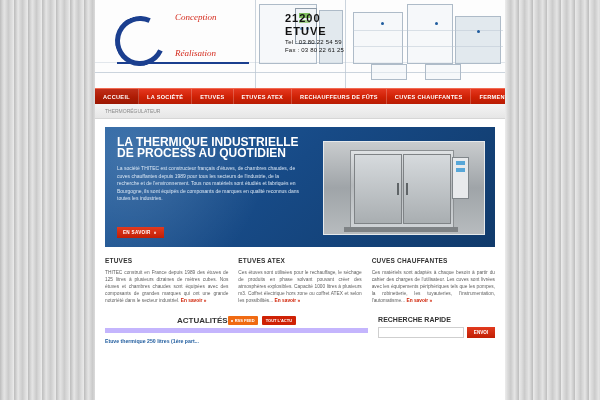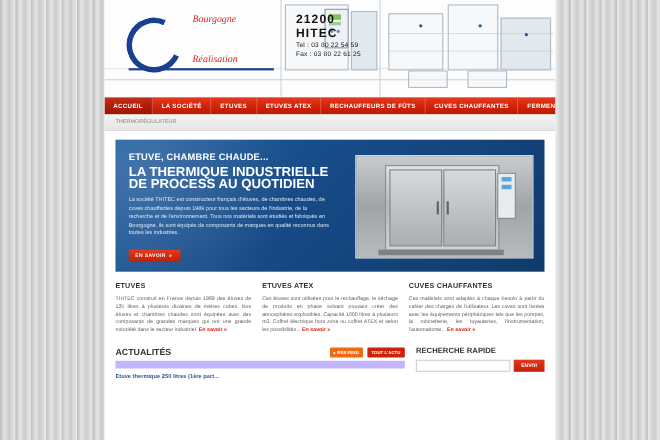--- a/index.html
+++ b/index.html
@@ -142,21 +142,21 @@
   .logo-rule {
     position: absolute;
     left: 4px;
     top: 52px;
     width: 132px;
     height: 2px;
     background: #1b3f8f;
   }
   .contact {
     position: absolute;
-    left: 174px;
+    left: 190px;
     top: 12px;
     z-index: 4;
     font-family: "Liberation Sans", sans-serif;
     color: #111;
   }
   .contact .cp {
     font-size: 11px;
     font-weight: bold;
     letter-spacing: 1px;
   }
@@ -340,22 +340,22 @@
   
   .bottom {
     display: flex;
     margin: 12px 10px 0 10px;
     gap: 10px;
   }
   .news { width: 270px; }
   .news-head {
     display: flex;
     align-items: center;
-    justify-content: space-between;
-    border-bottom: 7px solid #c4b5fd;
+    justify-content: center;
+    border-bottom: 5px solid #c4b5fd;
     padding-bottom: 3px;
   }
   .news-head h2 {
     margin: 0;
     font-size: 8px;
     font-weight: bold;
     color: #333;
     text-transform: uppercase;
   }
   .news-actions { display: flex; align-items: center; gap: 4px; }
@@ -450,28 +450,28 @@
         <div class="bp-box" style="left:330px;top:64px;width:34px;height:14px;"></div>
         <div class="bp-line" style="left:258px;top:30px;width:150px;height:1px;opacity:.5;"></div>
         <div class="bp-line" style="left:258px;top:46px;width:150px;height:1px;opacity:.5;"></div>
         <div class="bp-dot" style="left:286px;top:22px;background:#1f5c9e;"></div>
         <div class="bp-dot" style="left:340px;top:22px;background:#1f5c9e;"></div>
         <div class="bp-dot" style="left:382px;top:30px;background:#1f5c9e;"></div>
       </div>
 
       <div class="logo">
         <div class="logo-c"></div>
-        <div class="logo-sub1">Bourgogne</div>
+        <div class="logo-sub1">Conception</div>
         <div class="logo-rule"></div>
         <div class="logo-sub2">Réalisation</div>
       </div>
 
       <div class="contact">
         <div class="cp">21200</div>
-        <div class="city">HITEC</div>
+        <div class="city">ETUVE</div>
         <div class="tel">Tel : 03 80 22 54 59</div>
         <div class="fax">Fax : 03 80 22 61 25</div>
       </div>
     </div>
 
     <div class="nav">
       <div class="nav-item active">ACCUEIL</div>
       <div class="nav-item">LA SOCIÉTÉ</div>
       <div class="nav-item">ETUVES</div>
       <div class="nav-item">ETUVES ATEX</div>
@@ -479,21 +479,20 @@
       <div class="nav-item">CUVES CHAUFFANTES</div>
       <div class="nav-item">FERMENTEURS SOLIDE</div>
     </div>
 
     <div class="breadcrumb">
       <span>THERMORÉGULATEUR</span>
     </div>
 
     <div class="hero">
       <div class="hero-txt">
-        <div class="hero-kicker">ETUVE, CHAMBRE CHAUDE...</div>
         <div class="hero-title">LA THERMIQUE INDUSTRIELLE DE PROCESS AU QUOTIDIEN</div>
         <div class="hero-body">La société THITEC est constructeur français d'étuves, de chambres chaudes, de cuves chauffantes depuis 1989 pour tous les secteurs de l'industrie, de la recherche et de l'environnement. Tous nos matériels sont étudiés et fabriqués en Bourgogne, ils sont équipés de composants de marques en qualité reconnus dans toutes les industries.</div>
       </div>
       <div class="hero-btn">
         <span>EN SAVOIR</span><span class="arw">»</span>
       </div>
       <div class="hero-img">
         <div class="cab">
           <div class="door l">
             <div class="handle" style="right:2px;top:28px;"></div>

